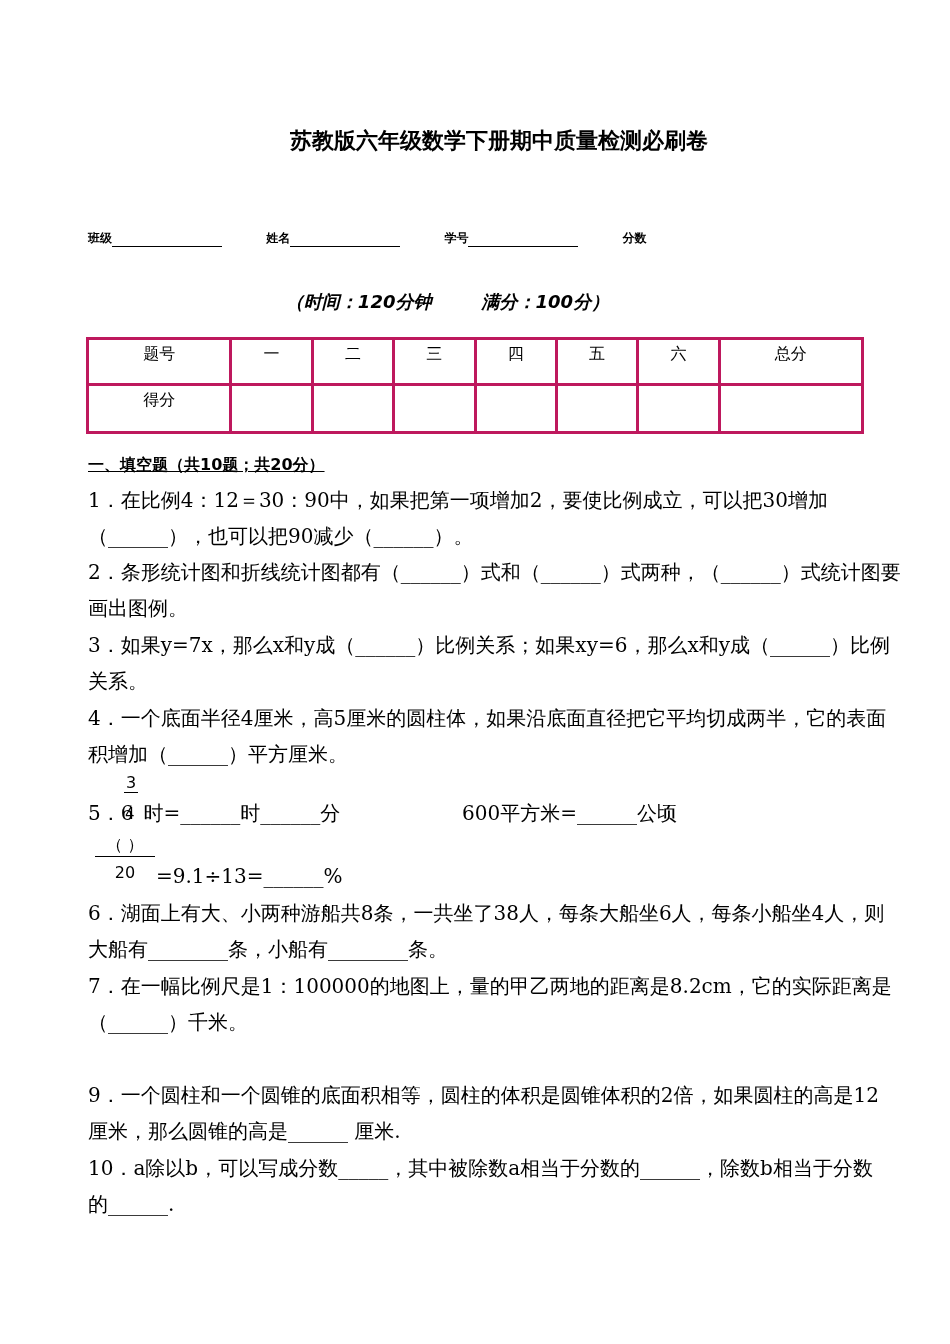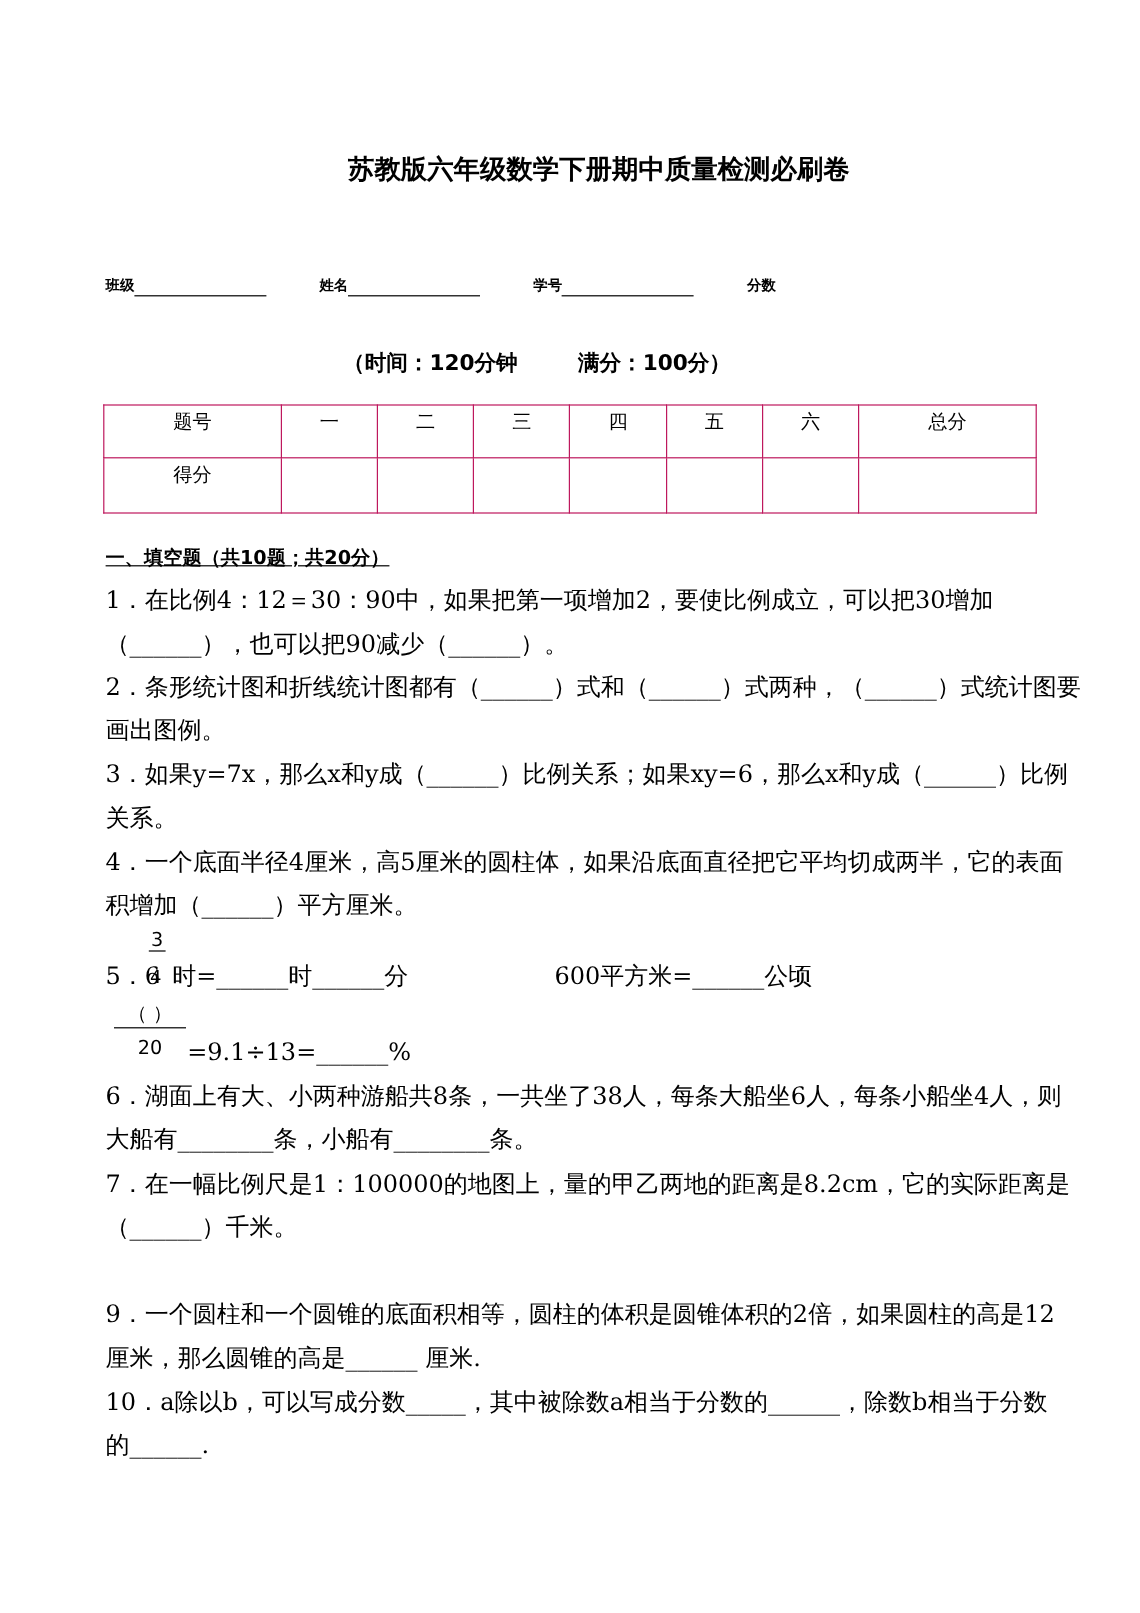--- a/index.html
+++ b/index.html
@@ -8,23 +8,23 @@
   .page { position:absolute; left:0; top:0; width:950px; height:1344px; }
   .title { position:absolute; left:0; width:950px; text-align:center; font-weight:bold;
            font-family:"DejaVu Sans", "Liberation Sans", sans-serif; font-size:22px;padding-left:24px; }
   .t1 { top:126px; }
   .t2 { top:176px; }
   .info { position:absolute; top:226px; left:88px; font-weight:bold; font-size:12px;
           font-family:"DejaVu Sans", "Liberation Sans", sans-serif; white-space:nowrap; }
   .info .field { display:inline-block; margin-right:40px; }
   .info .line { display:inline-block; width:110px; border-bottom:1.5px solid #000; height:20px; vertical-align:bottom; }
   .time { position:absolute; top:290px; left:0; width:895px; text-align:center; font-weight:bold;
-          font-size:18px; font-family:"DejaVu Sans", "Liberation Sans", sans-serif; white-space:pre; }
+          font-size:18px; font-family:"DejaVu Sans", "Liberation Sans", sans-serif; white-space:pre;font-style:italic; }
   table.score { position:absolute; left:86px; top:337px; width:778px; border-collapse:collapse; }
-  table.score td { border:1px solid #be185d; height:40px; text-align:center; vertical-align:top;
+  table.score td { border:3px solid #be185d; height:40px; text-align:center; vertical-align:top;
                    font-size:16px; padding-top:4px; font-family:"DejaVu Sans", "Liberation Sans", sans-serif; }
   table.score tr.r1 td { height:38px; }
   .section { position:absolute; left:88px; top:455px; font-weight:bold; font-size:16px;
              font-family:"DejaVu Sans", "Liberation Sans", sans-serif;text-decoration:underline; }
   .q { position:absolute; left:88px; width:780px; font-size:20px; line-height:36px; white-space:nowrap; }
   .frac { position:absolute; font-size:16px; }
 </style>
 </head>
 <body>
 

